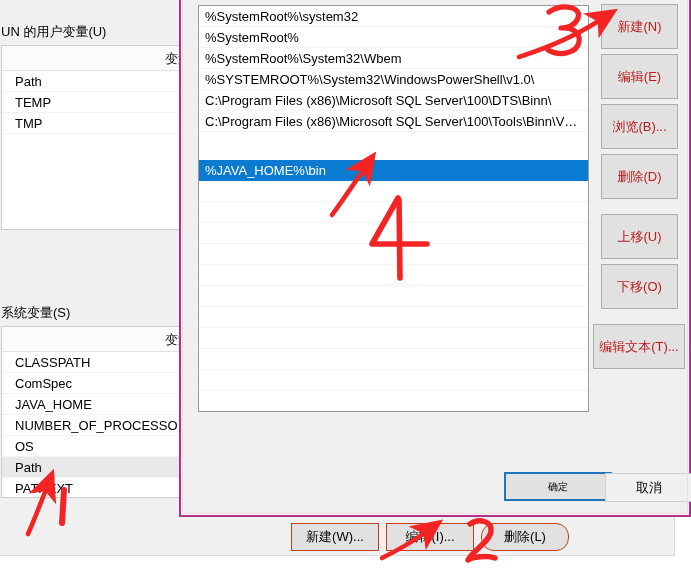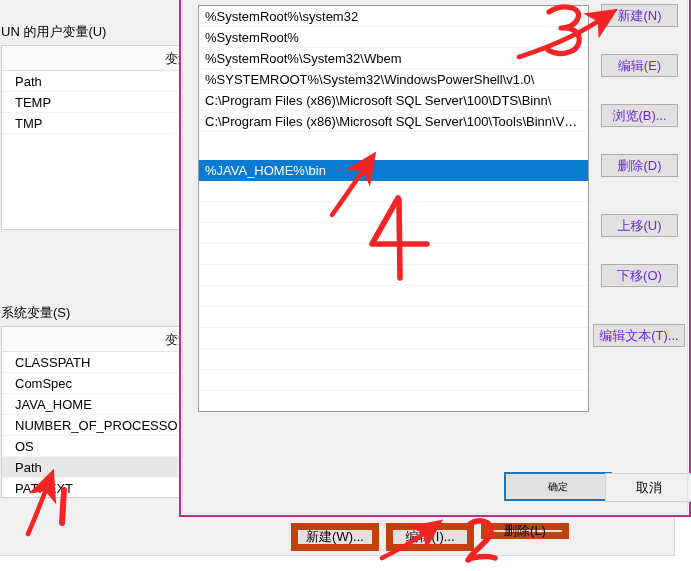--- a/index.html
+++ b/index.html
@@ -38,21 +38,21 @@
   }
   .var-row > div{
     padding-left:13px;font-size:13px;overflow:hidden;white-space:nowrap;
     text-overflow:ellipsis;box-sizing:border-box;
   }
   .vr-name{width:190px;border-right:1px solid #f0f0f0;}
   .vr-val{flex:1;color:#1a1a1a;}
   .var-row.sel{background:#e8e8e8;}
 
   .winbtn{
-    position:absolute;background:#e1e1e1;border:7px solid #c2410c;
+    position:absolute;background:#e1e1e1;border:1px solid #c2410c;
     box-sizing:border-box;font-size:13px;color:#000;
     display:flex;align-items:center;justify-content:center;
     white-space:nowrap;
   }
   .winbtn.ghost{background:#f0f0f0;border:1px solid #dcdcdc;}
 
   
   #edit-dialog{
     position:absolute;left:179px;top:-40px;width:512px;height:557px;
     background:#f0f0f0;
@@ -72,24 +72,24 @@
   }
   .path-row{
     height:21px;line-height:21px;padding:0 6px;font-size:13px;
     white-space:nowrap;overflow:hidden;text-overflow:ellipsis;
     border-bottom:1px solid #f4f4f4;box-sizing:border-box;color:#000;
   }
   .path-row.selected{background:#0b7ad1;color:#ffffff;border-bottom-color:#0b7ad1;margin-top:28px;}
   .path-row.empty{border-bottom:1px solid #f4f4f4;}
 
   .dlgbtn{
-    position:absolute;left:420px;width:77px;height:23px;
+    position:absolute;left:420px;width:77px;height:45px;
     background:#e1e1e1;border:1px solid #adadad;box-sizing:border-box;
     display:flex;align-items:center;justify-content:center;
-    font-size:13px;color:#6d28d9;white-space:nowrap;
+    font-size:13px;color:#b91c1c;white-space:nowrap;
   }
   .dlgbtn.wide{width:82px;left:417px;}
 
   .okbtn{
     position:absolute;width:108px;height:29px;
     background:#e1e1e1;border:2px solid #1d76bb;box-sizing:border-box;
     display:flex;align-items:center;justify-content:center;font-size:10px;
   }
   .cancelbtn{
     position:absolute;width:88px;height:29px;
@@ -162,21 +162,21 @@
       <div class="vr-val">C:</div>
     </div>
     <div class="var-row">
       <div class="vr-name">PATHEXT</div>
       <div class="vr-val">.C</div>
     </div>
   </div>
 
   <div class="winbtn" style="left:460px;top:556px;width:88px;height:28px;">新建(W)...</div>
   <div class="winbtn" style="left:555px;top:556px;width:88px;height:28px;">编辑(I)...</div>
-  <div class="winbtn" style="left:650px;top:556px;width:88px;height:16px;">删除(L)</div>
+  <div class="winbtn" style="left:650px;top:556px;width:88px;height:28px;border-radius:13px;">删除(L)</div>
 </div>
 
 <div id="edit-dialog">
 
   <div id="path-listbox">
     <div class="path-row">%SystemRoot%\system32</div>
     <div class="path-row">%SystemRoot%</div>
     <div class="path-row">%SystemRoot%\System32\Wbem</div>
     <div class="path-row">%SYSTEMROOT%\System32\WindowsPowerShell\v1.0\</div>
     <div class="path-row">C:\Program Files (x86)\Microsoft SQL Server\100\DTS\Binn\</div>

